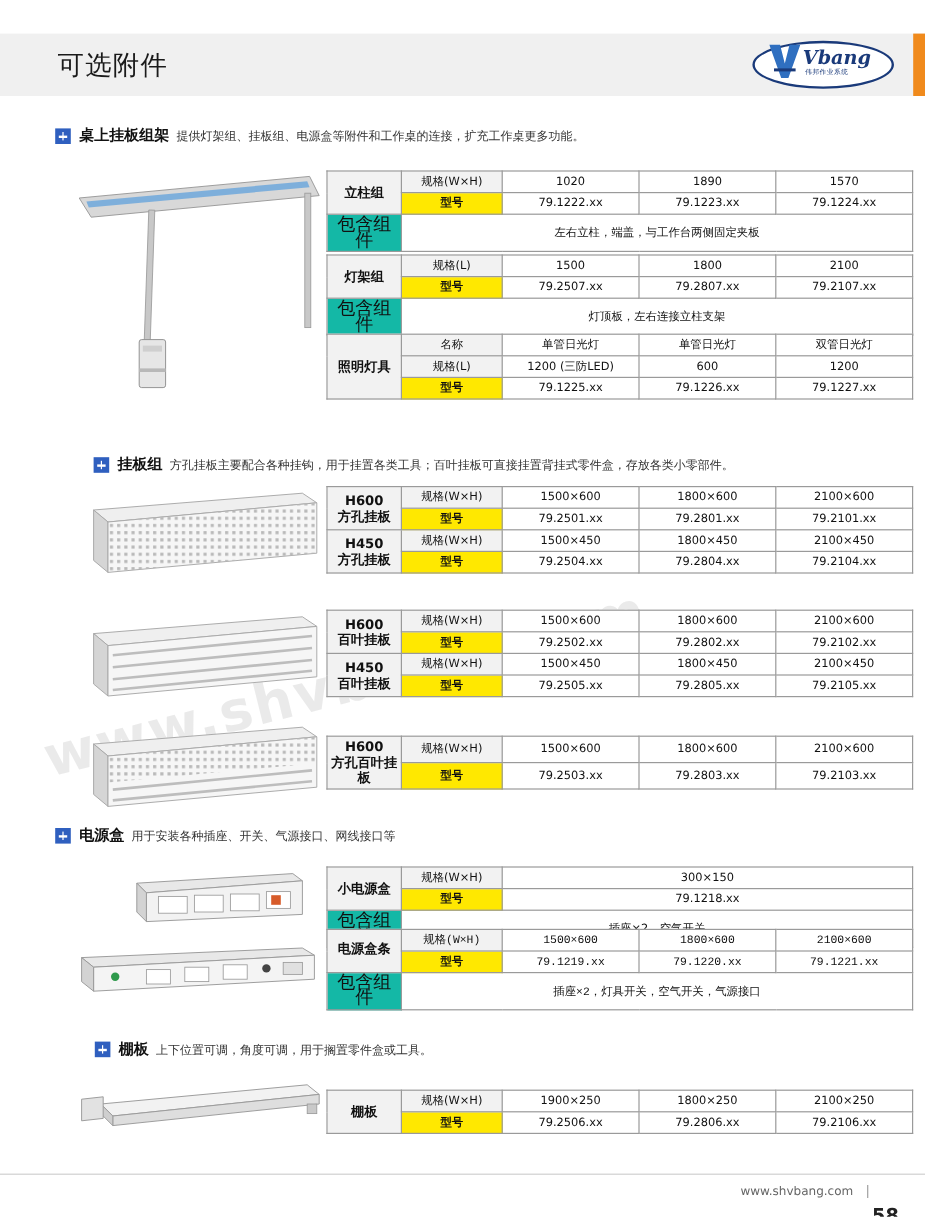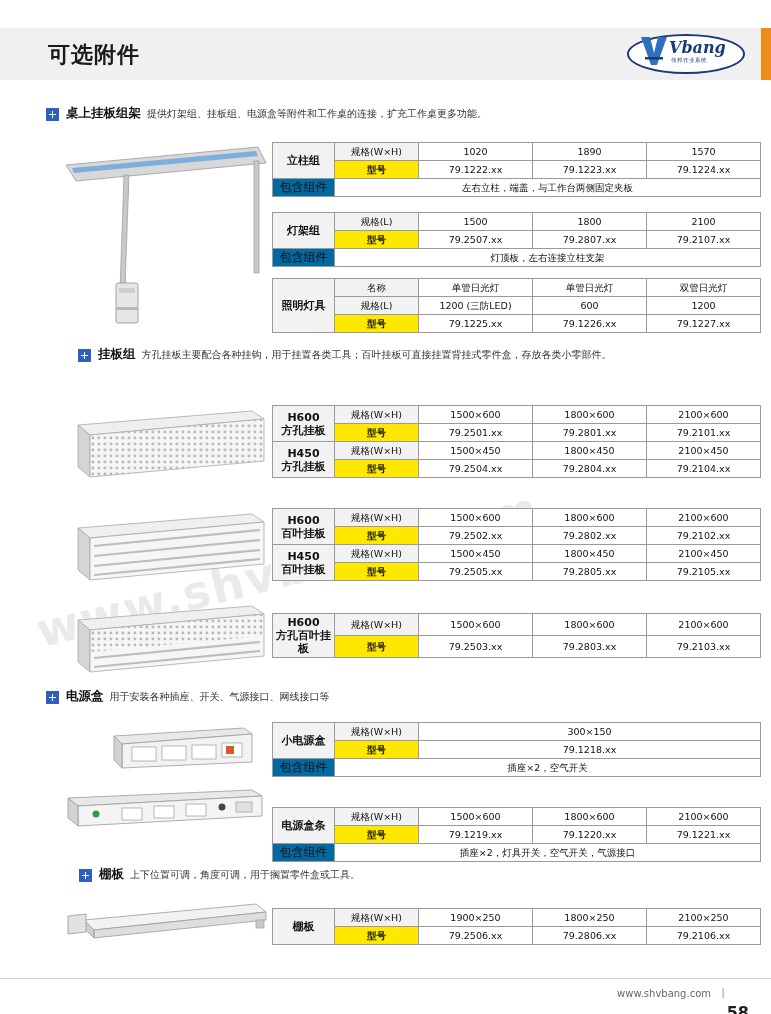--- a/index.html
+++ b/index.html
@@ -11,21 +11,21 @@
     position: relative;
     overflow: hidden;
   }
   
   .header {
     position:absolute; left:0; top:28px; width:771px; height:52px;
     background:#f0f0f0;
   }
   .header .title {
     position:absolute; left:48px; top:12px;
-    font-size:22px; font-weight:bold; color:#1a1a1a; letter-spacing:1px;
+    font-size:22px; font-weight:normal; color:#1a1a1a; letter-spacing:1px;
   }
   .header .orange-bar {
     position:absolute; right:0; top:0; width:10px; height:52px; background:#f08a1c;
   }
   .logo-box {
     position:absolute; right:24px; top:2px; width:120px; height:48px;
   }
   .logo-oval {
     position:absolute; left:0; top:4px; width:118px; height:40px;
     border:2px solid #1a3a7a; border-radius:50%;
@@ -75,21 +75,21 @@
     text-align:center;
     height:16px;
     line-height:13px;
   }
   td.namecell {
     background:#f2f2f2; font-weight:bold; font-size:11px; width:62px;margin-left:20px;
   }
   td.lbl { background:#f2f2f2; width:84px; font-size:9.5px;margin-top:32px; }
   td.lbl-yellow { background:#ffe800; width:84px; font-size:9.5px; font-weight:bold; }
   td.val { width:114px; font-size:9.5px; }
-  td.inc-lbl { background:#0369a1; font-size:12px; }
+  td.inc-lbl { background:#14b8a6; font-size:15px; }
   td.inc-val { text-align:left; padding-left:6px; font-size:9.5px; }
 
   
   .wm {
     position:absolute; left:40px; top:520px; width:690px; height:160px;
     transform:rotate(-14deg);
     font-size:46px; font-weight:bold; color:rgba(160,160,160,0.22);
     font-family:"DejaVu Sans","Liberation Sans",sans-serif;
     letter-spacing:2px; pointer-events:none;
   }
@@ -204,21 +204,21 @@
   </tr>
   <tr>
     <td class="lbl-yellow">型号</td>
     <td class="val">79.1225.xx</td>
     <td class="val">79.1226.xx</td>
     <td class="val">79.1227.xx</td>
   </tr>
 </tbody>
   </table>
 
-<div class="sec" style="top:346px;padding-left:32px;">
+<div class="sec" style="top:379px;padding-left:32px;">
   <span class="plus"></span><b>挂板组</b><span class="desc">方孔挂板主要配合各种挂钩，用于挂置各类工具；百叶挂板可直接挂置背挂式零件盒，存放各类小零部件。</span>
 </div>
 
 <svg class="illus" style="left:72px; top:405px;" width="195" height="80" viewBox="0 0 195 80">
   <defs>
     <pattern id="dots" width="6" height="6" patternUnits="userSpaceOnUse">
       <rect x="1.6" y="1.6" width="2.6" height="2.6" fill="#b9b9b9"></rect>
     </pattern>
   </defs>
   <polygon points="6,20 180,6 192,14 18,30" fill="#efefef" stroke="#a8a8a8" stroke-width="0.8"></polygon>
@@ -383,21 +383,21 @@
     <td class="lbl-yellow">型号</td>
     <td class="val" colspan="3">79.1218.xx</td>
   </tr>
   <tr>
     <td class="inc-lbl">包含组件</td>
     <td class="inc-val" colspan="4">插座×2，空气开关</td>
   </tr>
 </tbody>
   </table>
 
-<table class="spec" style="left:272px; top:807px;">
+<table class="spec" style="left:272px; top:774px;font-family:Liberation Mono, monospace;">
   <tbody>
       <tr>
     <td class="namecell" rowspan="2">电源盒条</td>
     <td class="lbl">规格(W×H)</td>
     <td class="val">1500×600</td>
     <td class="val">1800×600</td>
     <td class="val">2100×600</td>
   </tr>
   <tr>
     <td class="lbl-yellow">型号</td>

